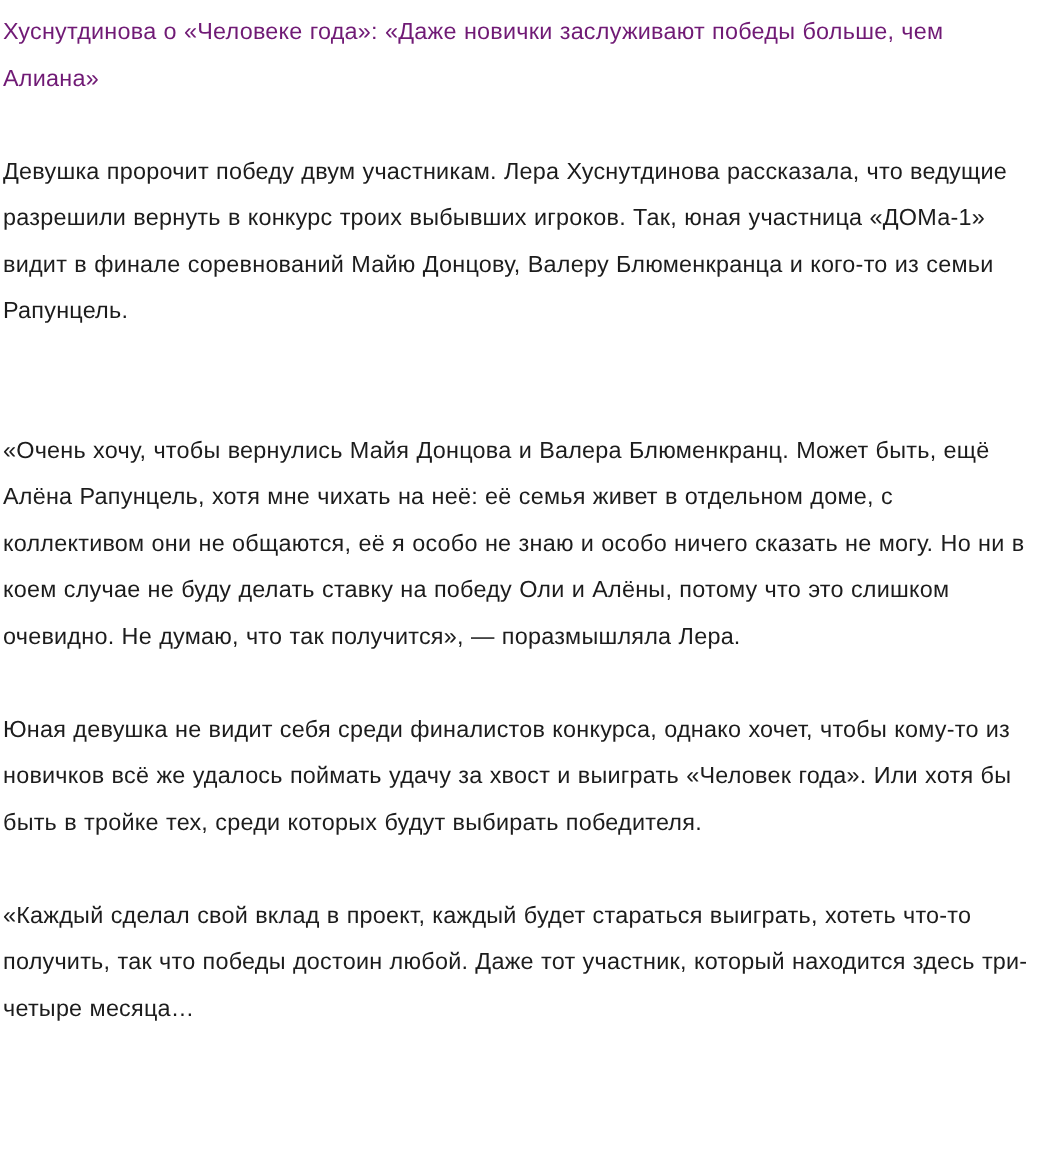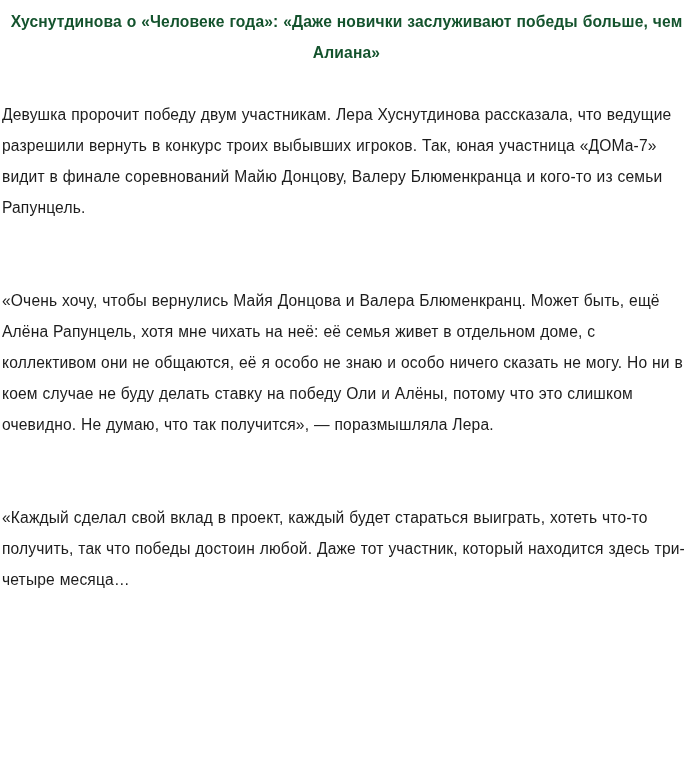--- a/index.html
+++ b/index.html
@@ -17,25 +17,25 @@
     -webkit-font-smoothing: antialiased;
   }
   .article {
     box-sizing: border-box;
     width: 699px;
     padding: 6px 8px 0 2px;
   }
   .article-title {
     margin: 0 0 0 0;
     font-size: 15.6px;
-    font-weight: 700;
+    font-weight: 400;
     line-height: 31px;
     letter-spacing: 0.01em;
-    color: #14532d;
-    text-align: center;
+    color: #701a75;
+    text-align: left;
     word-spacing: 0.02em;
   }
   .article-body {
     margin: 0;
     padding: 0;
   }
   .article-paragraph {
     margin: 0;
     padding: 0;
     font-size: 15.6px;
@@ -56,30 +56,31 @@
 <body>
 
 <article class="article">
 
   <h1 class="article-title">Хуснутдинова о «Человеке года»: «Даже новички заслуживают победы больше, чем Алиана»</h1>
 
   <div class="para-gap">&nbsp;</div>
 
   <div class="article-body">
 
-    <p class="article-paragraph">Девушка пророчит победу двум участникам. Лера Хуснутдинова рассказала, что ведущие разрешили вернуть в конкурс троих выбывших игроков. Так, юная участница «ДОМа-7» видит в финале соревнований Майю Донцову, Валеру Блюменкранца и кого-то из семьи Рапунцель.</p>
+    <p class="article-paragraph">Девушка пророчит победу двум участникам. Лера Хуснутдинова рассказала, что ведущие разрешили вернуть в конкурс троих выбывших игроков. Так, юная участница «ДОМа-1» видит в финале соревнований Майю Донцову, Валеру Блюменкранца и кого-то из семьи Рапунцель.</p>
 
     <div class="para-gap">&nbsp;</div>
 
 
     <div class="para-gap">&nbsp;</div>
 
     <p class="article-paragraph">«Очень хочу, чтобы вернулись Майя Донцова и Валера Блюменкранц. Может быть, ещё Алёна Рапунцель, хотя мне чихать на неё: её семья живет в отдельном доме, с коллективом они не общаются, её я особо не знаю и особо ничего сказать не могу. Но ни в коем случае не буду делать ставку на победу Оли и Алёны, потому что это слишком очевидно. Не думаю, что так получится», — поразмышляла Лера.</p>
 
     <div class="para-gap">&nbsp;</div>
 
+    <p class="article-paragraph">Юная девушка не видит себя среди финалистов конкурса, однако хочет, чтобы кому-то из новичков всё же удалось поймать удачу за хвост и выиграть «Человек года». Или хотя бы быть в тройке тех, среди которых будут выбирать победителя.</p>
 
     <div class="para-gap">&nbsp;</div>
 
     <p class="article-paragraph">«Каждый сделал свой вклад в проект, каждый будет стараться выиграть, хотеть что-то получить, так что победы достоин любой. Даже тот участник, который находится здесь три-четыре месяца…</p>
 
   </div>
 </article>
 
 </body></html>

